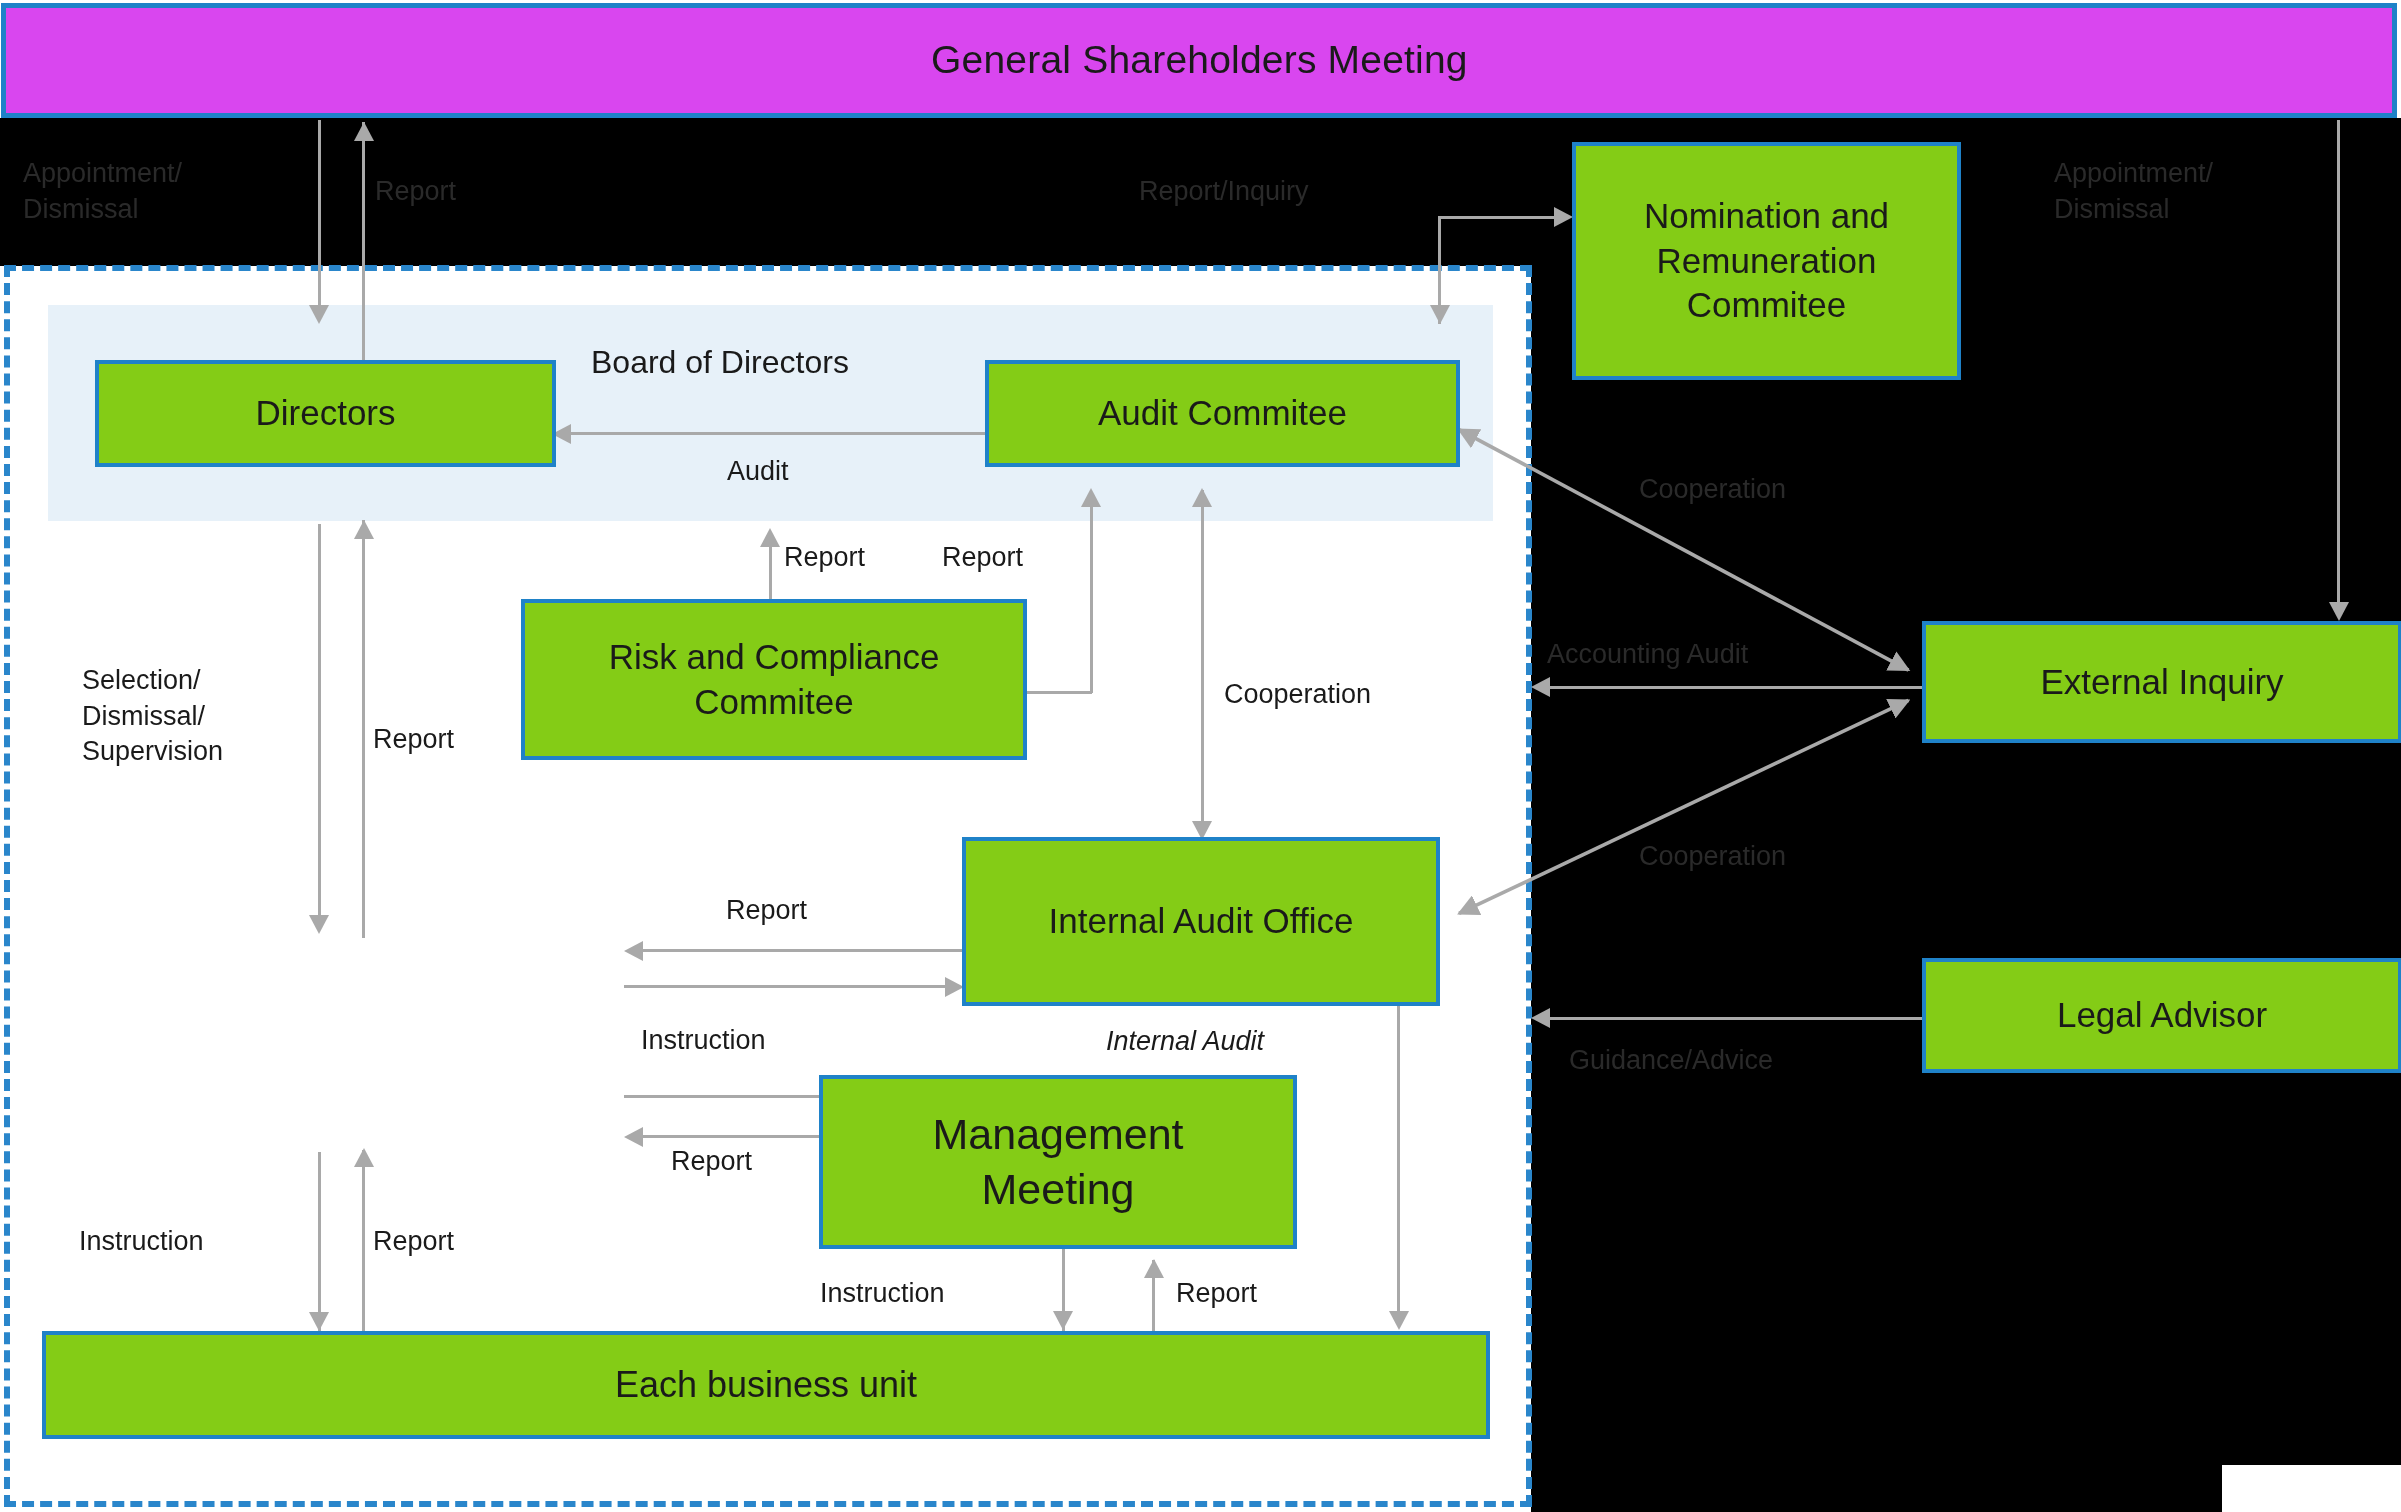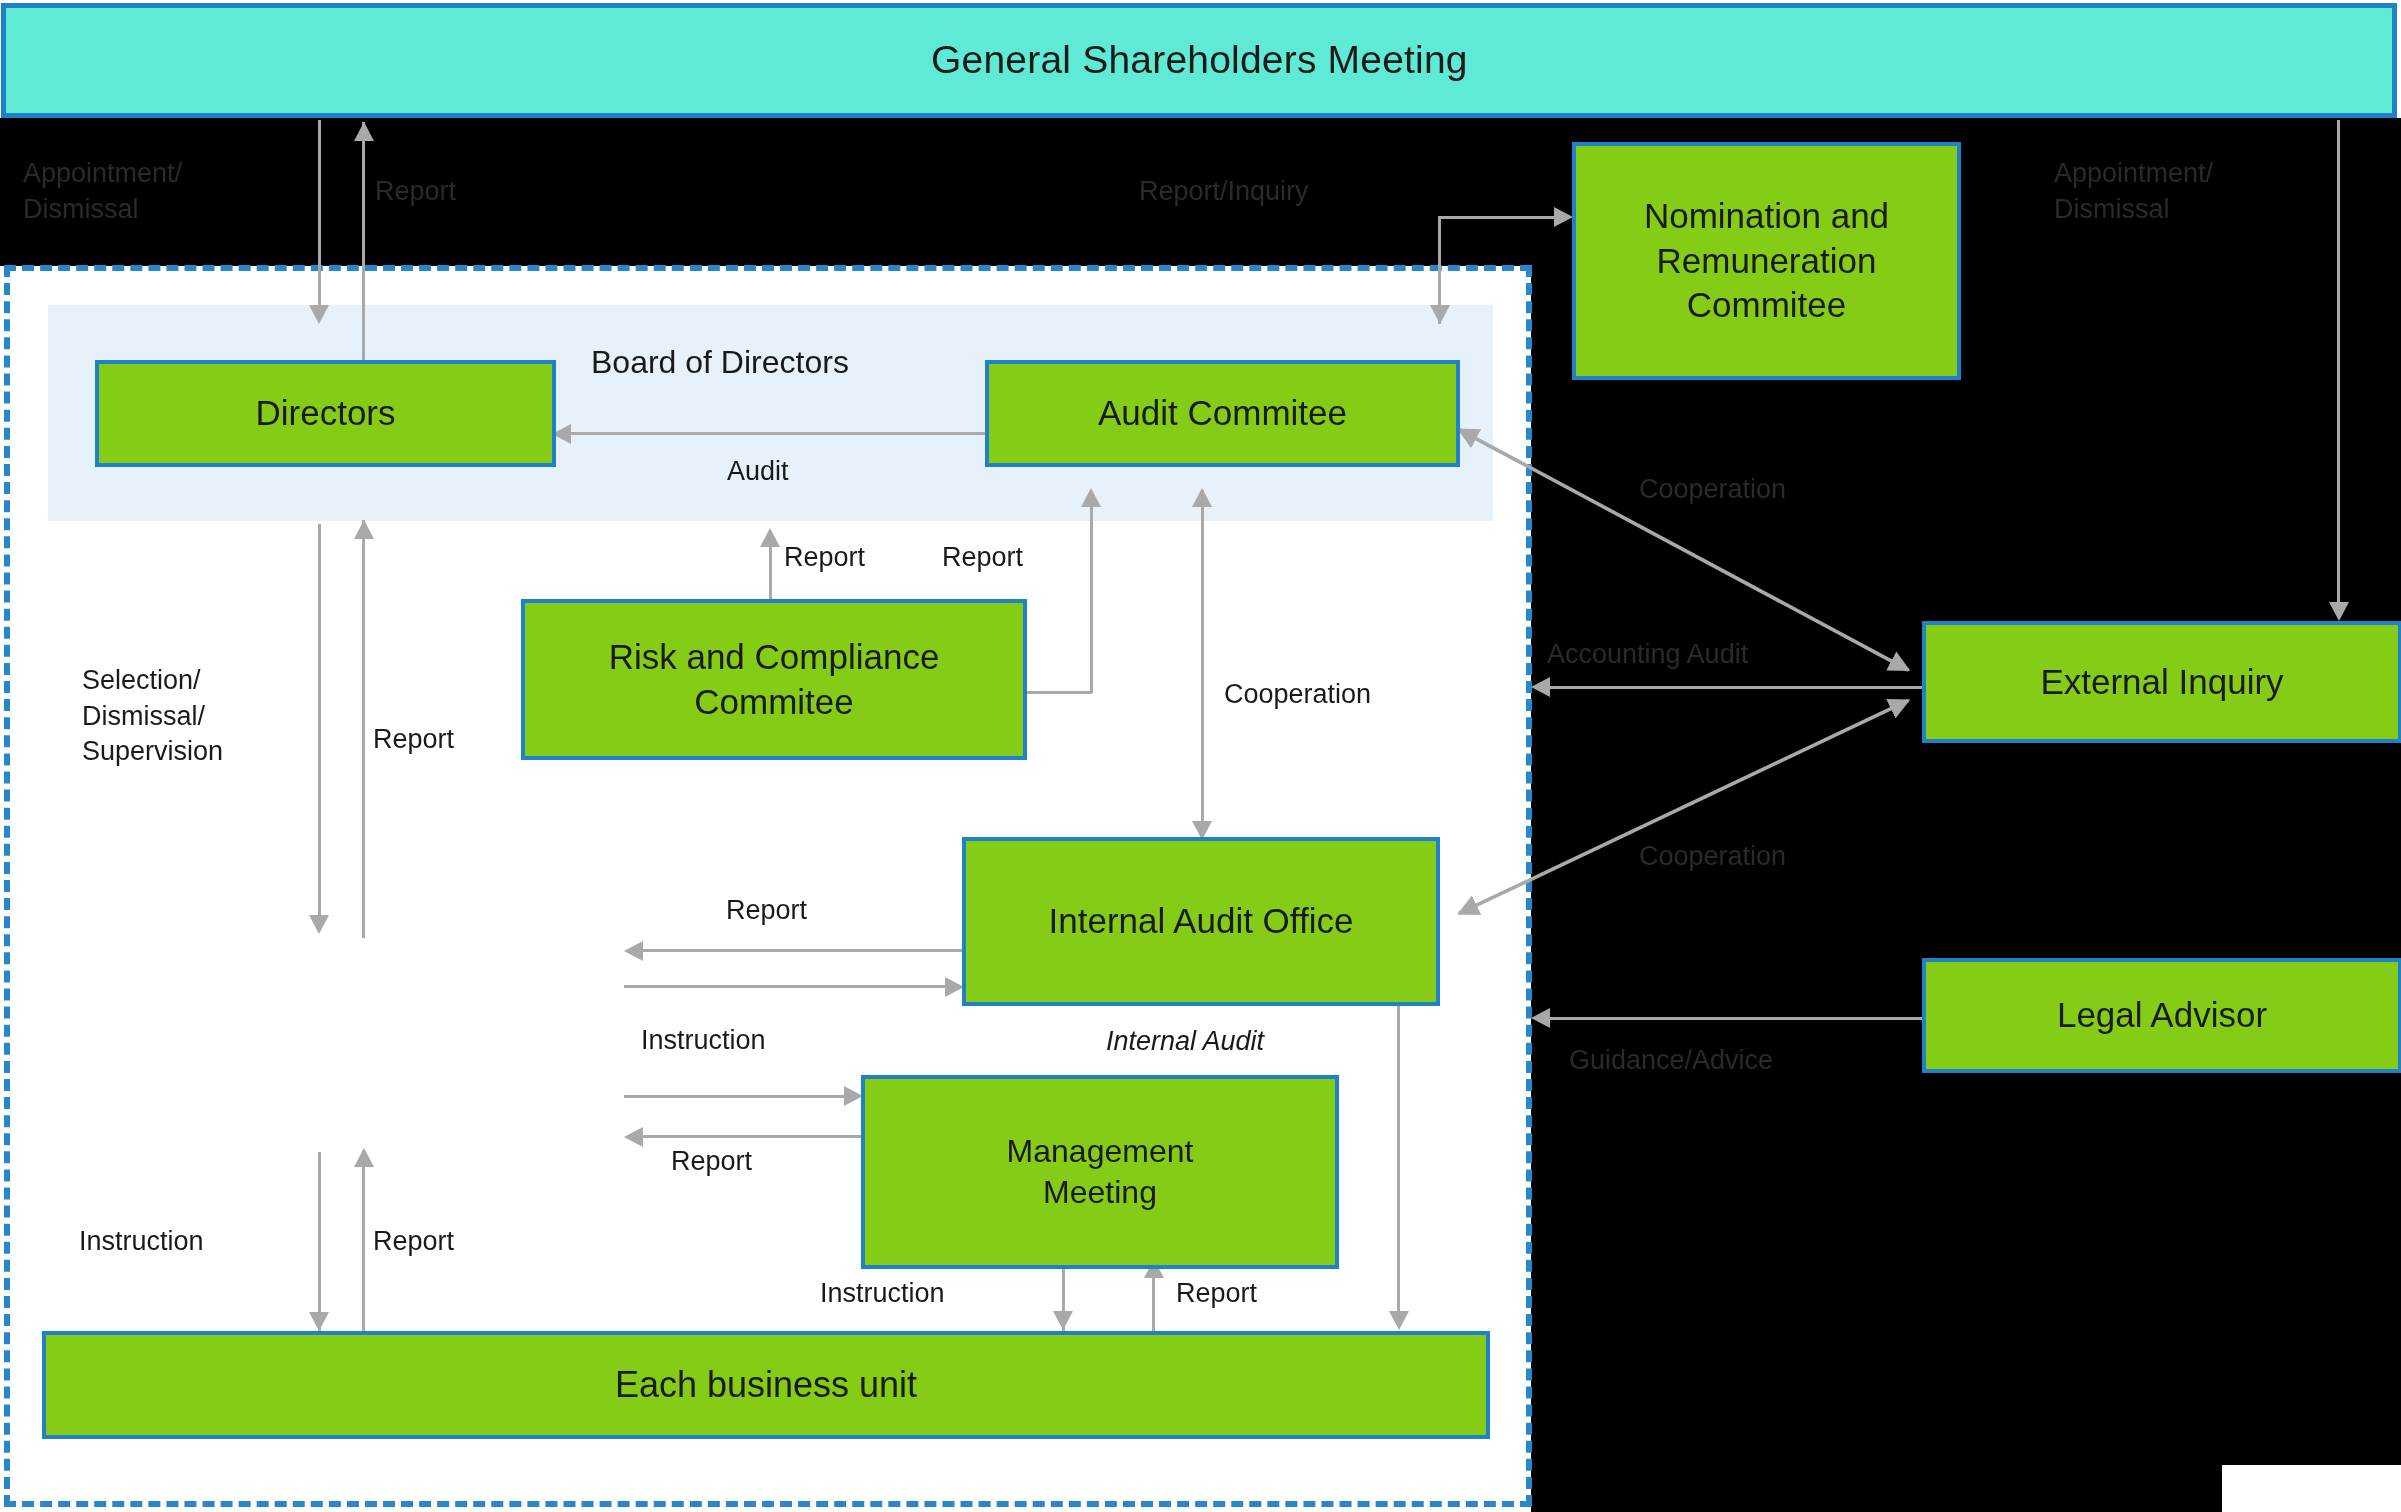--- a/index.html
+++ b/index.html
@@ -5,21 +5,21 @@
   html,body{margin:0;padding:0;background:#fff;}
   body{font-family:"Liberation Sans","DejaVu Sans",sans-serif;}
   #stage{position:relative;width:2401px;height:1513px;background:#fff;overflow:hidden;}
 
   
   .blackplate{position:absolute;background:#000;}
 
   
   .gsm{
     position:absolute;left:1.4px;top:2.9px;width:2396px;height:115px;
-    background:#5eead4;border:5px solid #1f82c8;box-sizing:border-box;
+    background:#d946ef;border:5px solid #1f82c8;box-sizing:border-box;
     display:flex;align-items:center;justify-content:center;
   }
   .gsm .txt{font-size:39px;color:#1a1a1a;letter-spacing:0.2px;}
 
   
   .dashbox{
     position:absolute;left:4.3px;top:265px;width:1528px;height:1242px;
     border:6.5px dashed #2a86cb;box-sizing:border-box;background:transparent;
   }
 
@@ -180,21 +180,21 @@
 
   <div class="node" style="left:1922px;top:621px;width:480px;height:122px;font-size:35px;">
     <span class="txt">External Inquiry</span>
   </div>
 
   <div class="node" style="left:1922px;top:958px;width:480px;height:115px;font-size:35px;">
     <span class="txt">Legal Advisor</span>
   </div>
 
 
-  <div class="node" style="left:861px;top:1075px;width:478px;height:194px;font-size:32px;white-space:pre-line;">
+  <div class="node" style="left:819px;top:1075px;width:478px;height:174px;font-size:43px;white-space:pre-line;">
     <span class="txt">Management
 Meeting</span>
   </div>
 
   <div class="node" style="left:42px;top:1331px;width:1448px;height:108px;font-size:36px;">
     <span class="txt">Each business unit</span>
   </div>
 
   <div class="lab onblack" style="left:23px;top:156px;">Appointment/
 Dismissal</div>

